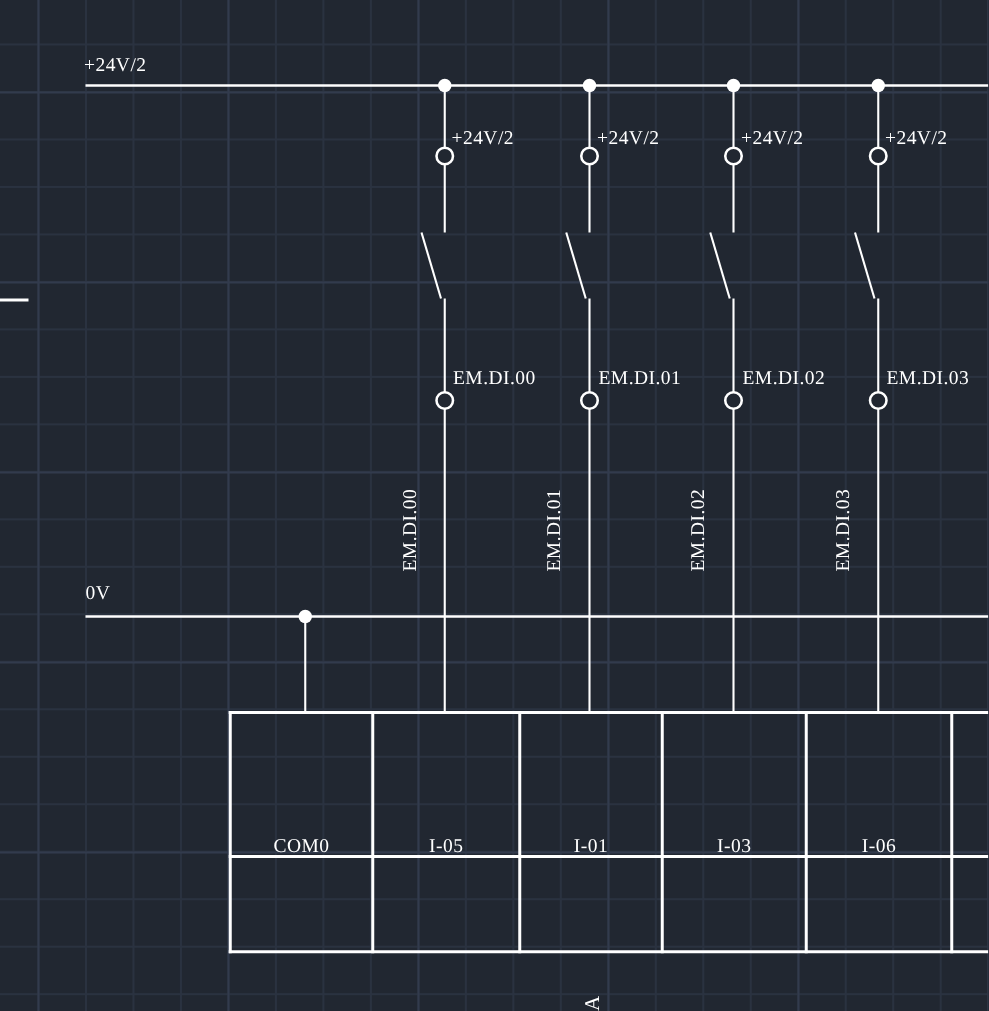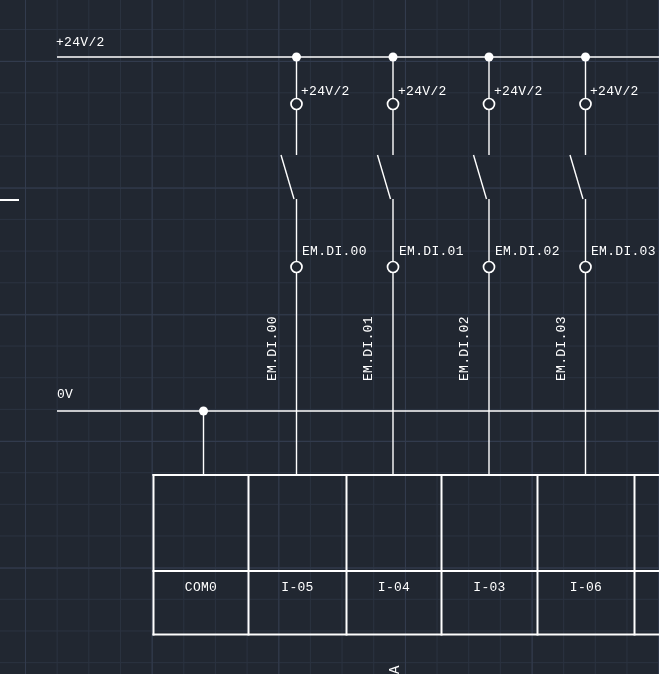--- a/index.html
+++ b/index.html
@@ -22,21 +22,21 @@
     background-size:
       126.68px 100%,
       100% 126.68px,
       31.67px 100%,
       100% 31.67px;
     background-position:
       25px 0,
       0 61px,
       25px 0,
       0 29px;
-    font-family:Liberation Mono, monospace;
+    font-family:Liberation Serif, serif;
   }
   svg.schem{position:absolute;left:0;top:0;}
   svg.schem line{stroke:var(--stroke);}
   svg.schem .wire{stroke-width:1.4;fill:none;}
   svg.schem .bus{stroke-width:1.6;fill:none;}
   svg.schem .tbl{stroke-width:2;fill:none;}
   svg.schem .tick{stroke-width:2;fill:none;}
   svg.schem circle.dot{fill:var(--stroke);stroke:none;}
   svg.schem circle.term{fill:var(--background);stroke:var(--stroke);stroke-width:1.7;}
   .lbl{
@@ -53,21 +53,21 @@
     font-size:13px;
     line-height:14px;
     width:66px;height:14px;
     white-space:nowrap;
     transform-origin:0 100%;
     transform:rotate(-90deg);
     letter-spacing:0.3px;
   }
   .cell-lbl{
     position:absolute;
-    top:580px;height:16px;
+    top:556px;height:16px;
     color:var(--stroke);
     font-size:13px;line-height:15px;
     text-align:center;
     white-space:nowrap;
     letter-spacing:0.3px;
   }
   .marker{
     position:absolute;
     color:var(--stroke);
     font-size:14px;line-height:15px;
@@ -163,18 +163,18 @@
   <div class="lbl" style="left:495px;top:245px">EM.DI.02</div>
   <div class="lbl" style="left:591px;top:245px">EM.DI.03</div>
 
   <div class="vlbl" style="left:280px;top:367px">EM.DI.00</div>
   <div class="vlbl" style="left:376px;top:367px">EM.DI.01</div>
   <div class="vlbl" style="left:472px;top:367px">EM.DI.02</div>
   <div class="vlbl" style="left:569px;top:367px">EM.DI.03</div>
 
   <div class="cell-lbl" style="left:153.5px;width:95px">COM0</div>
   <div class="cell-lbl" style="left:248.5px;width:98px">I-05</div>
-  <div class="cell-lbl" style="left:346.5px;width:95px">I-04</div>
+  <div class="cell-lbl" style="left:346.5px;width:95px">I-01</div>
   <div class="cell-lbl" style="left:441.5px;width:96px">I-03</div>
   <div class="cell-lbl" style="left:537.5px;width:97px">I-06</div>
 
   <div class="marker" style="left:388px;top:659px">A</div>
 </div>
 
 </body></html>

